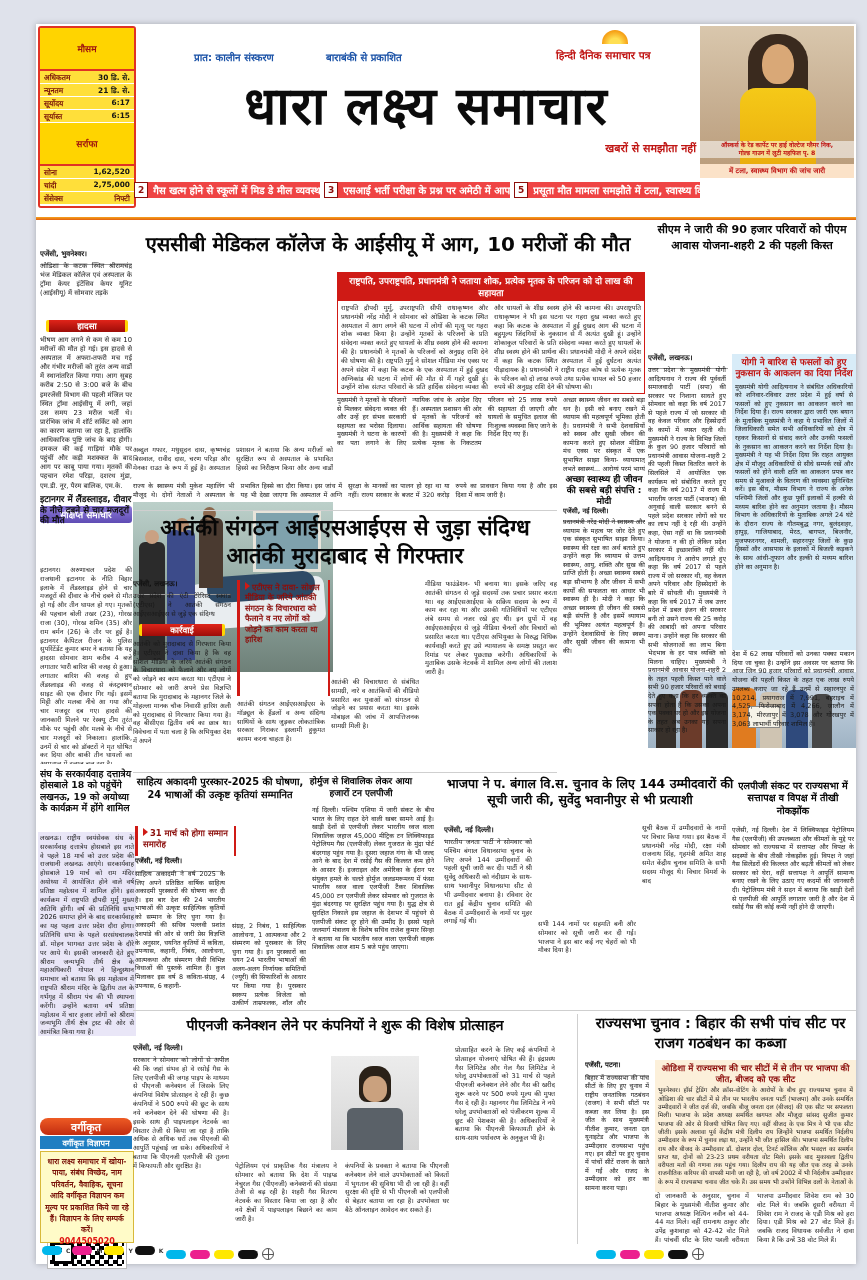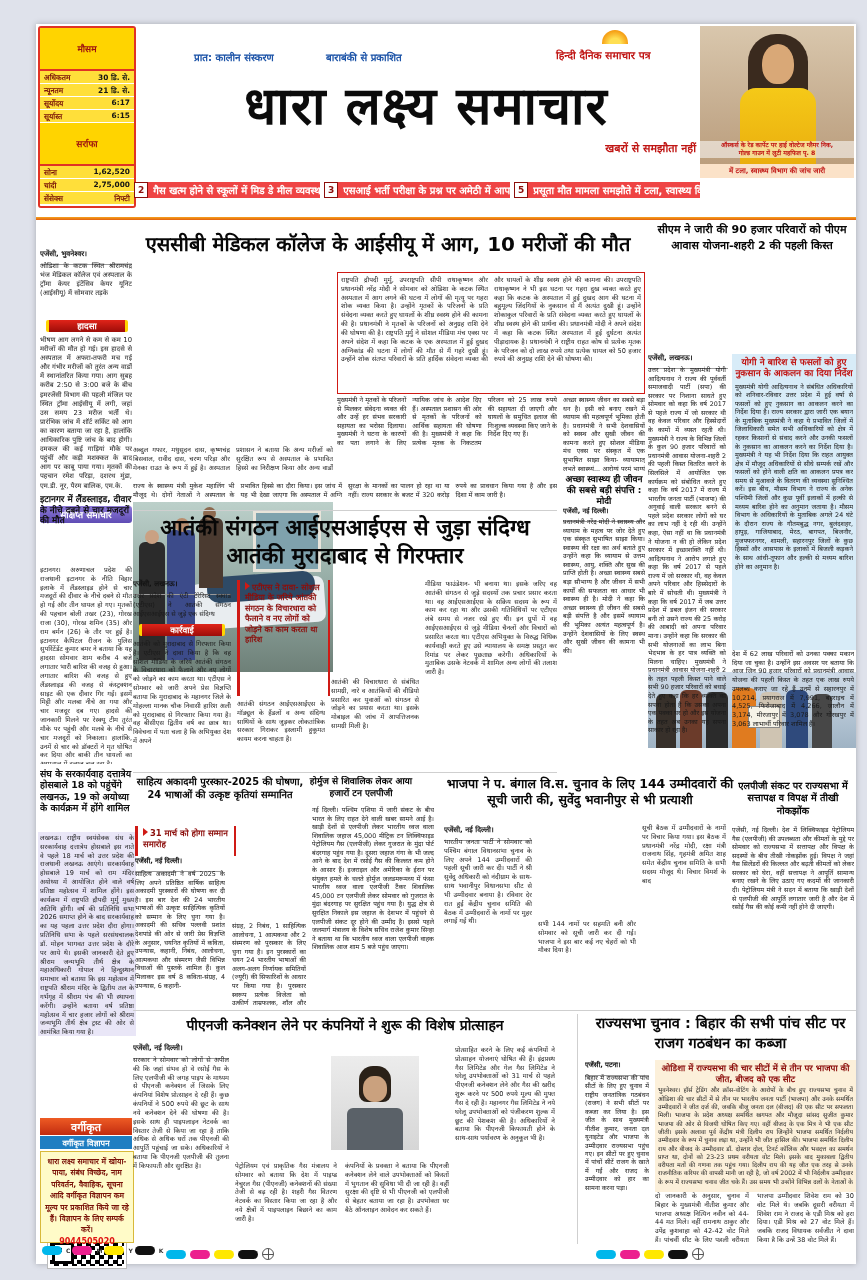--- a/index.html
+++ b/index.html
@@ -35,21 +35,21 @@
   .boxhdr{background:#cf1a15;color:#fff;font-weight:bold;font-size:8.8px;text-align:center;padding:2px 2px;overflow:hidden;}
   .condbox{border:1px solid #cf1a15;background:#fff;}
   .briefhdr{background:linear-gradient(#8d7ad8,#5f4cb4);color:#fff;font-weight:bold;font-size:9px;text-align:center;border-radius:3px;padding:2px 0;}
   .briefh{font-weight:bold;font-size:8.8px;line-height:1.2;color:#101010;overflow:hidden;}
   .quote{border-left:3px solid #cf1a15;padding:2px 3px 2px 5px;color:#8c0e0b;font-weight:bold;font-size:8px;line-height:1.3;overflow:hidden;border-right:2px solid #cf1a15;}
   .tri{display:inline-block;width:0;height:0;border-left:5px solid #cf1a15;border-top:4px solid transparent;border-bottom:4px solid transparent;margin-right:2px;}
   .yogibox{background:#d8ecf8;padding:3px;overflow:hidden;}
   .yogihd{color:#c01614;font-weight:bold;font-size:9px;text-align:center;line-height:1.25;}
   .odishabox{background:#fcf0da;padding:3px;overflow:hidden;}
   .odishahd{color:#8c0e0b;font-weight:bold;font-size:8.6px;text-align:center;line-height:1.25;}
-  .classhdr{background:linear-gradient(#ee5b24,#c22c10);color:#fff;font-weight:bold;font-size:11px;text-align:center;padding:1px 0;}
+  .classhdr{background:linear-gradient(#ee5b24,#c22c10);color:#fff;font-weight:bold;font-size:11px;text-align:center;padding:1px 0;border-radius:8px;}
   .classsub{background:#1f7ec2;color:#fff;font-weight:bold;font-size:8px;text-align:center;padding:1px 0;}
   .classbody{background:#fffbc8;border:1px solid #d8b93a;color:#7a1208;font-weight:bold;font-size:7.6px;text-align:center;padding:4px 3px;line-height:1.5;}
   .phone{color:#e01414;font-weight:bold;font-size:8px;}
   
   .ph{overflow:hidden;position:relative;background:#c9c9c9;}
   .fig{position:absolute;border-radius:6px 6px 0 0;}
   .head{position:absolute;border-radius:50%;}
   .qr{background:conic-gradient(#000 25%,#fff 0 50%,#000 0 75%,#fff 0) 0 0/9px 9px;position:relative;border:2px solid #fff;outline:1px solid #bbb;}
   .finder{position:absolute;width:16px;height:16px;border:3px solid #000;background:#fff;}
   .finder:after{content:"";position:absolute;left:3px;top:3px;width:4px;height:4px;background:#000;}
@@ -179,20 +179,21 @@
     <div class="abs" style="left:74px;top:72px;width:108px;height:26px;background:#2e4a66;border-radius:12px;transform:rotate(-4deg)"></div>
     <div class="fig" style="left:6px;top:40px;width:26px;height:118px;background:#2b2b2b"></div>
     <div class="fig" style="left:34px;top:28px;width:28px;height:130px;background:#3c4b8a"></div>
     <div class="fig" style="left:66px;top:16px;width:24px;height:70px;background:#4a3a30"></div>
     <div class="head" style="left:12px;top:28px;width:14px;height:14px;background:#caa183"></div>
     <div class="head" style="left:42px;top:16px;width:14px;height:14px;background:#b98d6d"></div>
     <div class="head" style="left:70px;top:5px;width:13px;height:13px;background:#8d6a50"></div>
   </div>
 
   <div class="abs condbox" style="left:301px;top:248px;width:306px;height:120px">
+    <div class="boxhdr">राष्ट्रपति, उपराष्ट्रपति, प्रधानमंत्री ने जताया शोक, प्रत्येक मृतक के परिजन को दो लाख की सहायता</div>
     <div class="j cols2" style="padding:3px;height:98px">राष्ट्रपति द्रौपदी मुर्मु, उपराष्ट्रपति सीपी राधाकृष्णन और प्रधानमंत्री नरेंद्र मोदी ने सोमवार को ओडिशा के कटक स्थित अस्पताल में आग लगने की घटना में लोगों की मृत्यु पर गहरा शोक व्यक्त किया है। उन्होंने मृतकों के परिजनों के प्रति संवेदना व्यक्त करते हुए घायलों के शीघ्र स्वस्थ होने की कामना की है। प्रधानमंत्री ने मृतकों के परिजनों को अनुग्रह राशि देने की घोषणा की है। राष्ट्रपति मुर्मु ने सोशल मीडिया मंच एक्स पर अपने संदेश में कहा कि कटक के एक अस्पताल में हुई दुखद अग्निकांड की घटना में लोगों की मौत से मैं गहरे दुखी हूं। उन्होंने शोक संतप्त परिवारों के प्रति हार्दिक संवेदना व्यक्त की और घायलों के शीघ्र स्वस्थ होने की कामना की। उपराष्ट्रपति राधाकृष्णन ने भी इस घटना पर गहरा दुख व्यक्त करते हुए कहा कि कटक के अस्पताल में हुई दुखद आग की घटना में बहुमूल्य जिंदगियों के नुकसान से मैं अत्यंत दुखी हूं। उन्होंने शोकाकुल परिवारों के प्रति संवेदना व्यक्त करते हुए घायलों के शीघ्र स्वस्थ होने की प्रार्थना की। प्रधानमंत्री मोदी ने अपने संदेश में कहा कि कटक स्थित अस्पताल में हुई दुर्घटना अत्यंत पीड़ादायक है। प्रधानमंत्री ने राष्ट्रीय राहत कोष से प्रत्येक मृतक के परिजन को दो लाख रुपये तथा प्रत्येक घायल को 50 हजार रुपये की अनुग्रह राशि देने की घोषणा की।</div>
   </div>
 
   <div class="abs j cols2" style="left:97px;top:422px;width:200px;height:34px">अब्दुल गफार, मधुसूदन दास, कृष्णचंद्र बिसवाल, रावीद दास, चरण परिड़ा और मेनका राउत के रूप में हुई है। अस्पताल प्रशासन ने बताया कि अन्य मरीजों को सुरक्षित रूप से अस्पताल के प्रभावित हिस्से का निरीक्षण किया और अन्य वार्डों में इलाज करा रहे मरीजों से मुलाकात की।</div>
   <div class="abs j cols3" style="left:301px;top:372px;width:220px;height:84px;font-size:6.4px">मुख्यमंत्री ने मृतकों के परिजनों से मिलकर संवेदना व्यक्त की और उन्हें हर संभव सरकारी सहायता का भरोसा दिलाया। मुख्यमंत्री ने घटना के कारणों का पता लगाने के लिए न्यायिक जांच के आदेश दिए हैं। अस्पताल प्रशासन की ओर से मृतकों के परिजनों को आर्थिक सहायता की घोषणा की है। मुख्यमंत्री ने कहा कि प्रत्येक मृतक के निकटतम परिजन को 25 लाख रुपये की सहायता दी जाएगी और घायलों के समुचित इलाज की निःशुल्क व्यवस्था किए जाने के निर्देश दिए गए हैं।</div>
   <div class="abs j cols4" style="left:97px;top:458px;width:424px;height:26px;font-size:6.4px">राज्य के स्वास्थ्य मंत्री मुकेश महालिंग भी मौजूद थे। दोनों नेताओं ने अस्पताल के प्रभावित हिस्से का दौरा किया। इस जांच में यह भी देखा जाएगा कि अस्पताल में अग्नि सुरक्षा के मानकों का पालन हो रहा था या नहीं। राज्य सरकार के बजट में 320 करोड़ रुपये का प्रावधान किया गया है और इस दिशा में काम जारी है।</div>
 
   <div class="abs j" style="left:527px;top:372px;width:82px;height:76px;font-size:6.4px">अच्छा स्वास्थ्य जीवन का सबसे बड़ा धन है। इसी को बनाए रखने में व्यायाम की महत्वपूर्ण भूमिका होती है। प्रधानमंत्री ने सभी देशवासियों को स्वस्थ और सुखी जीवन की कामना करते हुए सोशल मीडिया मंच एक्स पर संस्कृत में एक सुभाषित साझा किया- व्यायामात् लभते स्वास्थ्यं... आरोग्यं परमं भाग्यं स्वास्थ्यम्।</div>
   <div class="abs hd" style="left:527px;top:450px;width:82px;height:30px;font-size:9px;line-height:1.2">अच्छा स्वास्थ्य ही जीवन की सबसे बड़ी संपत्ति : मोदी</div>
   <div class="abs byline" style="left:527px;top:482px;width:82px;font-size:6.6px">एजेंसी, नई दिल्ली।</div>

